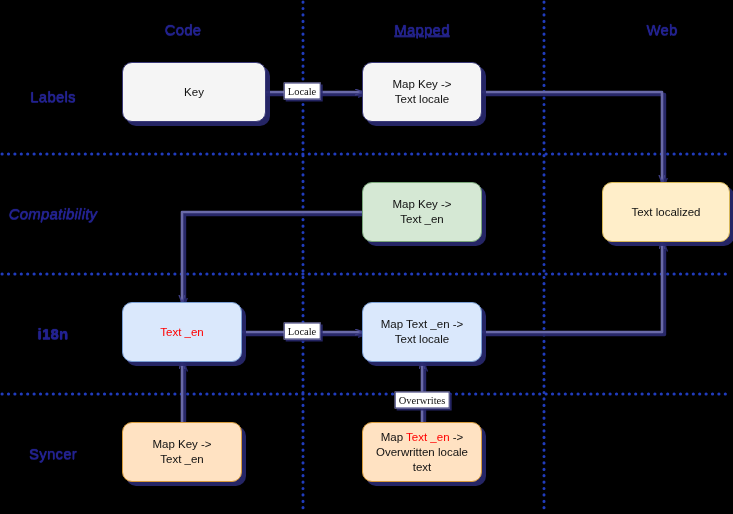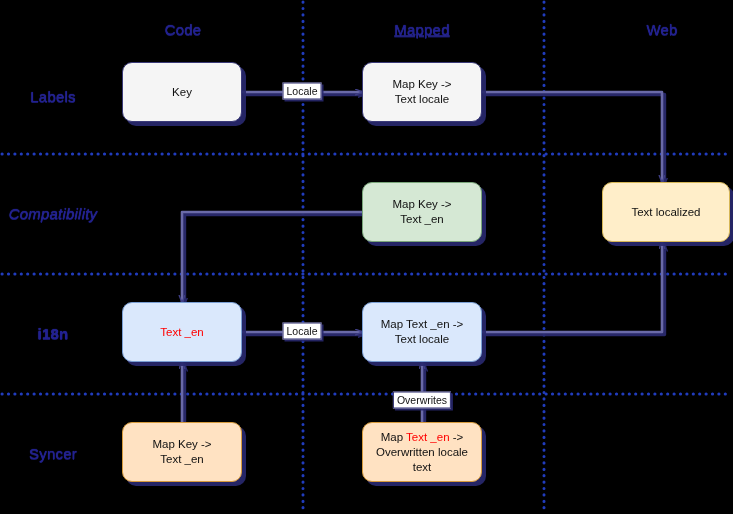--- a/index.html
+++ b/index.html
@@ -54,20 +54,21 @@
     background:#ffffff;
     border:1px solid #2b2b6e;
     color:#111;
     font-size:10.5px;
     line-height:13px;
     padding:1px 3px;
     white-space:nowrap;
     transform:translate(-50%,-50%);
     box-shadow:2px 2px 0 0 rgba(40,40,110,.9);
     z-index:8;
+    font-family:Liberation Serif, serif;
   }
 </style>
 </head>
 <body>
 
 <div id="canvas">
 
   <svg class="layer">
     <defs>
       <marker id="arrow" markerWidth="9" markerHeight="9" refX="7" refY="3.4" orient="auto" markerUnits="userSpaceOnUse">
@@ -116,21 +117,21 @@
 
   <div class="lane-label" style="left:183px;top:29px;">Code</div>
   <div class="lane-label" style="left:422px;top:29px;text-decoration:underline;">Mapped</div>
   <div class="lane-label" style="left:662px;top:29px;">Web</div>
 
   <div class="lane-label" style="left:53px;top:96px;text-align:right;">Labels</div>
   <div class="lane-label" style="left:53px;top:213px;font-style:italic;">Compatibility</div>
   <div class="lane-label" style="left:53px;top:333px;font-weight:bold;">i18n</div>
   <div class="lane-label" style="left:53px;top:453px;">Syncer</div>
 
-  <div class="node n-white" style="left:122px;top:62px;width:120px;height:60px;">
+  <div class="node n-white" style="left:122px;top:62px;width:144px;height:60px;">
     <div class="inner">Key</div>
   </div>
 
   <div class="node n-white" style="left:362px;top:62px;width:120px;height:60px;">
     <div class="inner">
       <span>Map Key -&gt;</span><br>
       <span>Text locale</span>
     </div>
   </div>
 

